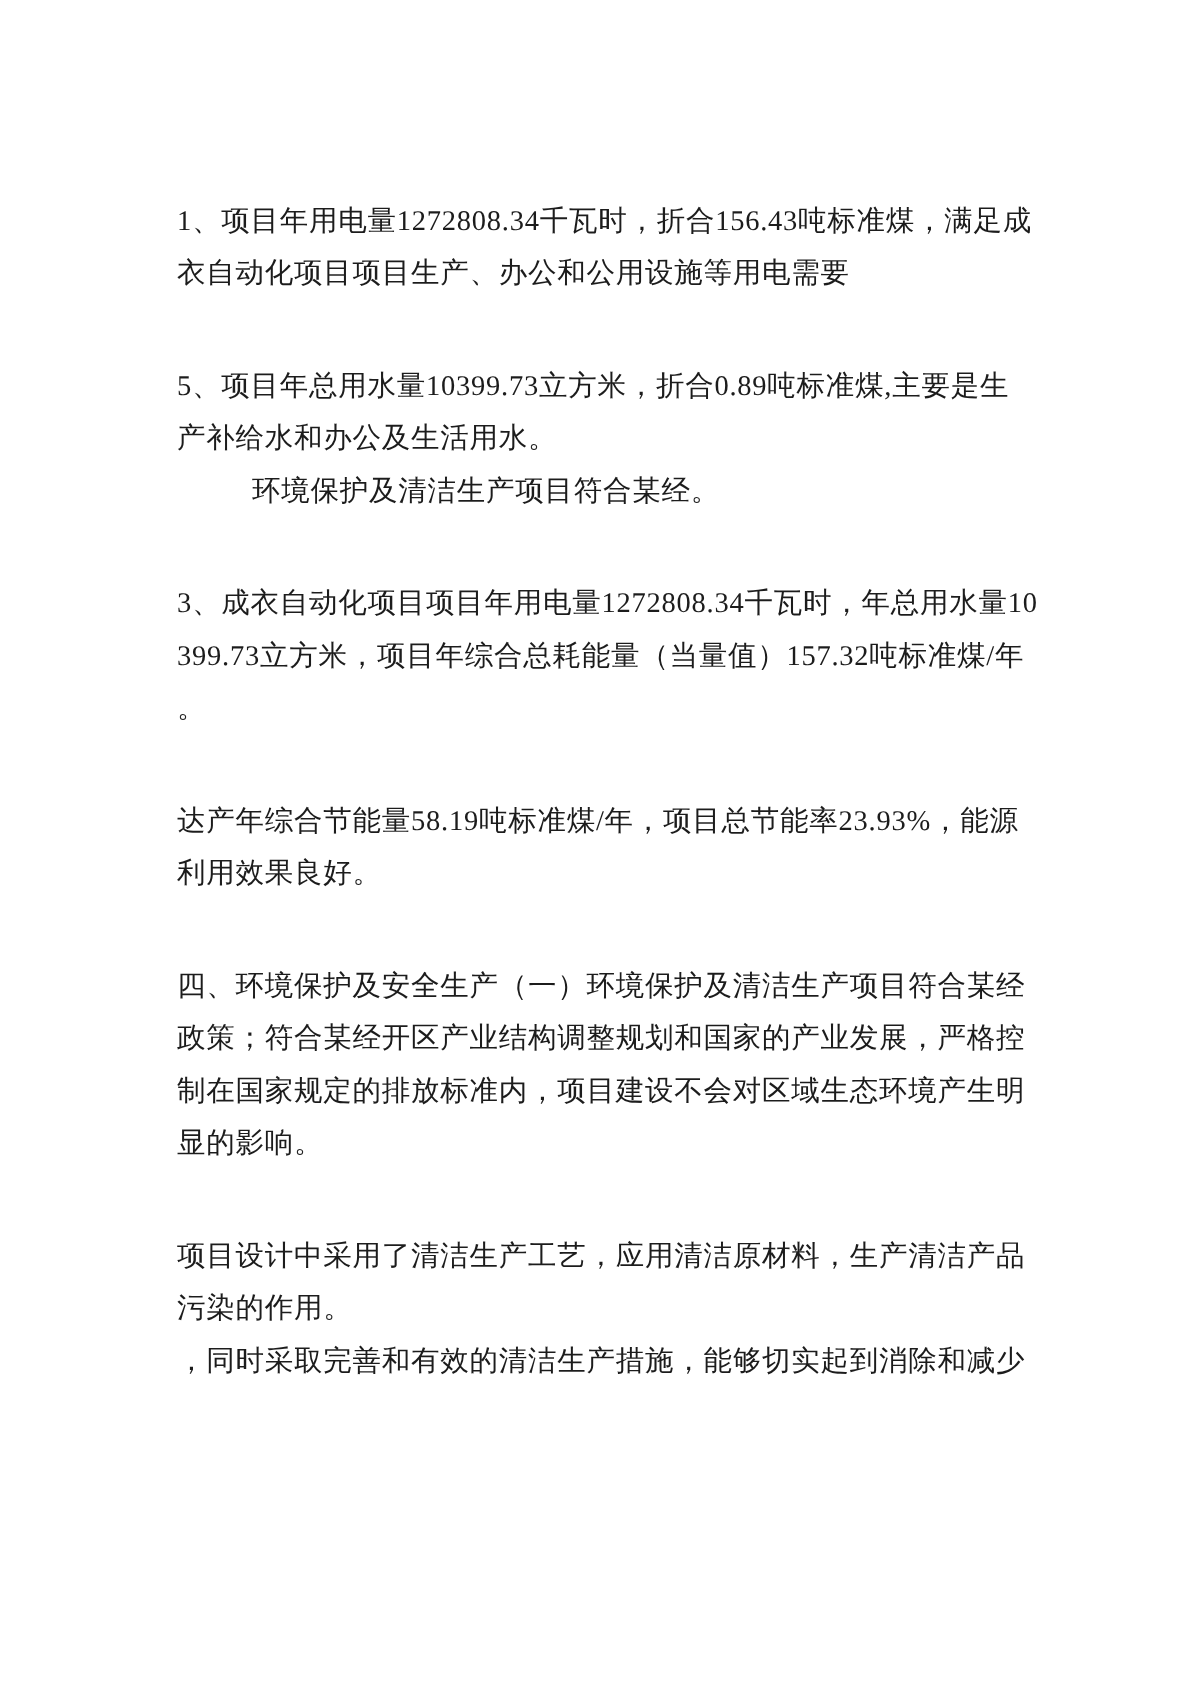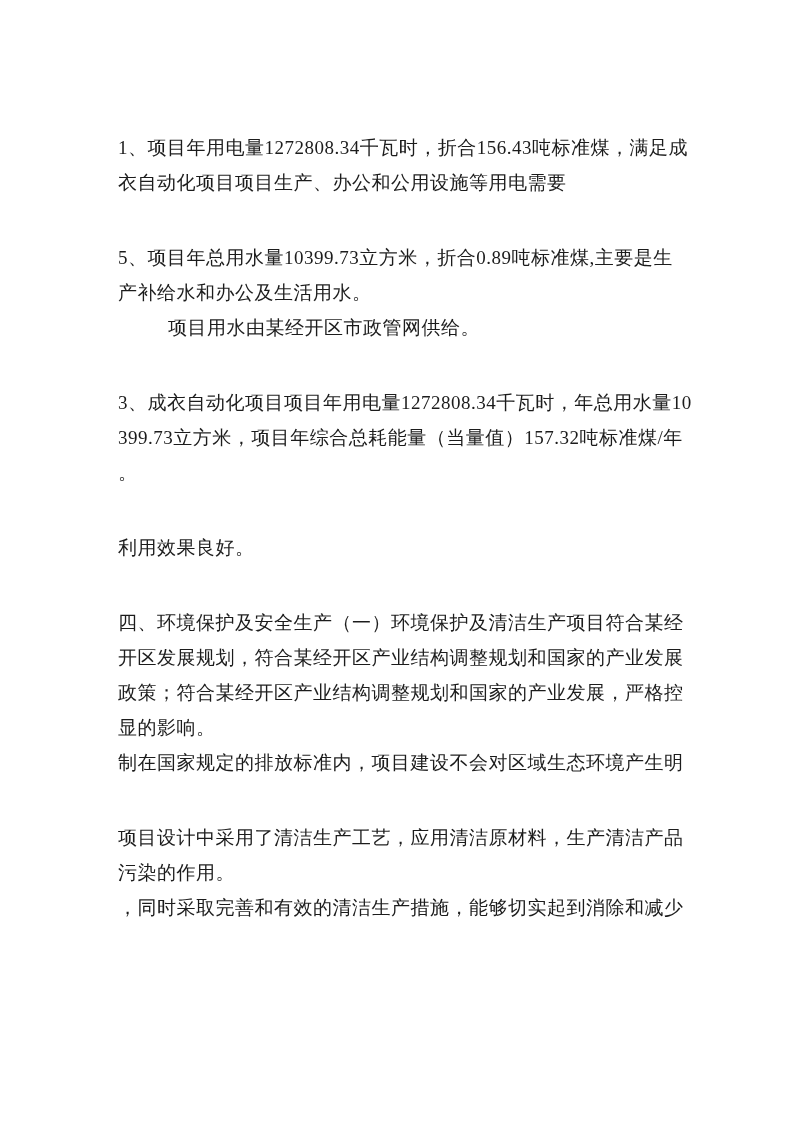--- a/index.html
+++ b/index.html
@@ -46,36 +46,36 @@
 <div class="page">
   <div class="content">
 
   <div class="paragraph">
         <div class="text-line">1、项目年用电量1272808.34千瓦时，折合156.43吨标准煤，满足成</div>
         <div class="text-line">衣自动化项目项目生产、办公和公用设施等用电需要</div>
       </div>
       <div class="paragraph">
         <div class="text-line">5、项目年总用水量10399.73立方米，折合0.89吨标准煤,主要是生</div>
         <div class="text-line">产补给水和办公及生活用水。</div>
-        <div class="text-line indented">项目用水由某经开区市政管网供给。</div>
+        <div class="text-line indented">环境保护及清洁生产项目符合某经。</div>
       </div>
       <div class="paragraph">
         <div class="text-line">3、成衣自动化项目项目年用电量1272808.34千瓦时，年总用水量10</div>
         <div class="text-line">399.73立方米，项目年综合总耗能量（当量值）157.32吨标准煤/年</div>
         <div class="text-line">。</div>
       </div>
       <div class="paragraph">
+        <div class="text-line">达产年综合节能量58.19吨标准煤/年，项目总节能率23.93%，能源</div>
         <div class="text-line">利用效果良好。</div>
       </div>
       <div class="paragraph">
         <div class="text-line">四、环境保护及安全生产（一）环境保护及清洁生产项目符合某经</div>
-        <div class="text-line">开区发展规划，符合某经开区产业结构调整规划和国家的产业发展</div>
         <div class="text-line">政策；符合某经开区产业结构调整规划和国家的产业发展，严格控</div>
+        <div class="text-line">制在国家规定的排放标准内，项目建设不会对区域生态环境产生明</div>
         <div class="text-line">显的影响。</div>
-        <div class="text-line">制在国家规定的排放标准内，项目建设不会对区域生态环境产生明</div>
       </div>
       <div class="paragraph">
         <div class="text-line">项目设计中采用了清洁生产工艺，应用清洁原材料，生产清洁产品</div>
         <div class="text-line">污染的作用。</div>
         <div class="text-line">，同时采取完善和有效的清洁生产措施，能够切实起到消除和减少</div>
       </div>
     </div>
 </div>
 
 </body></html>

